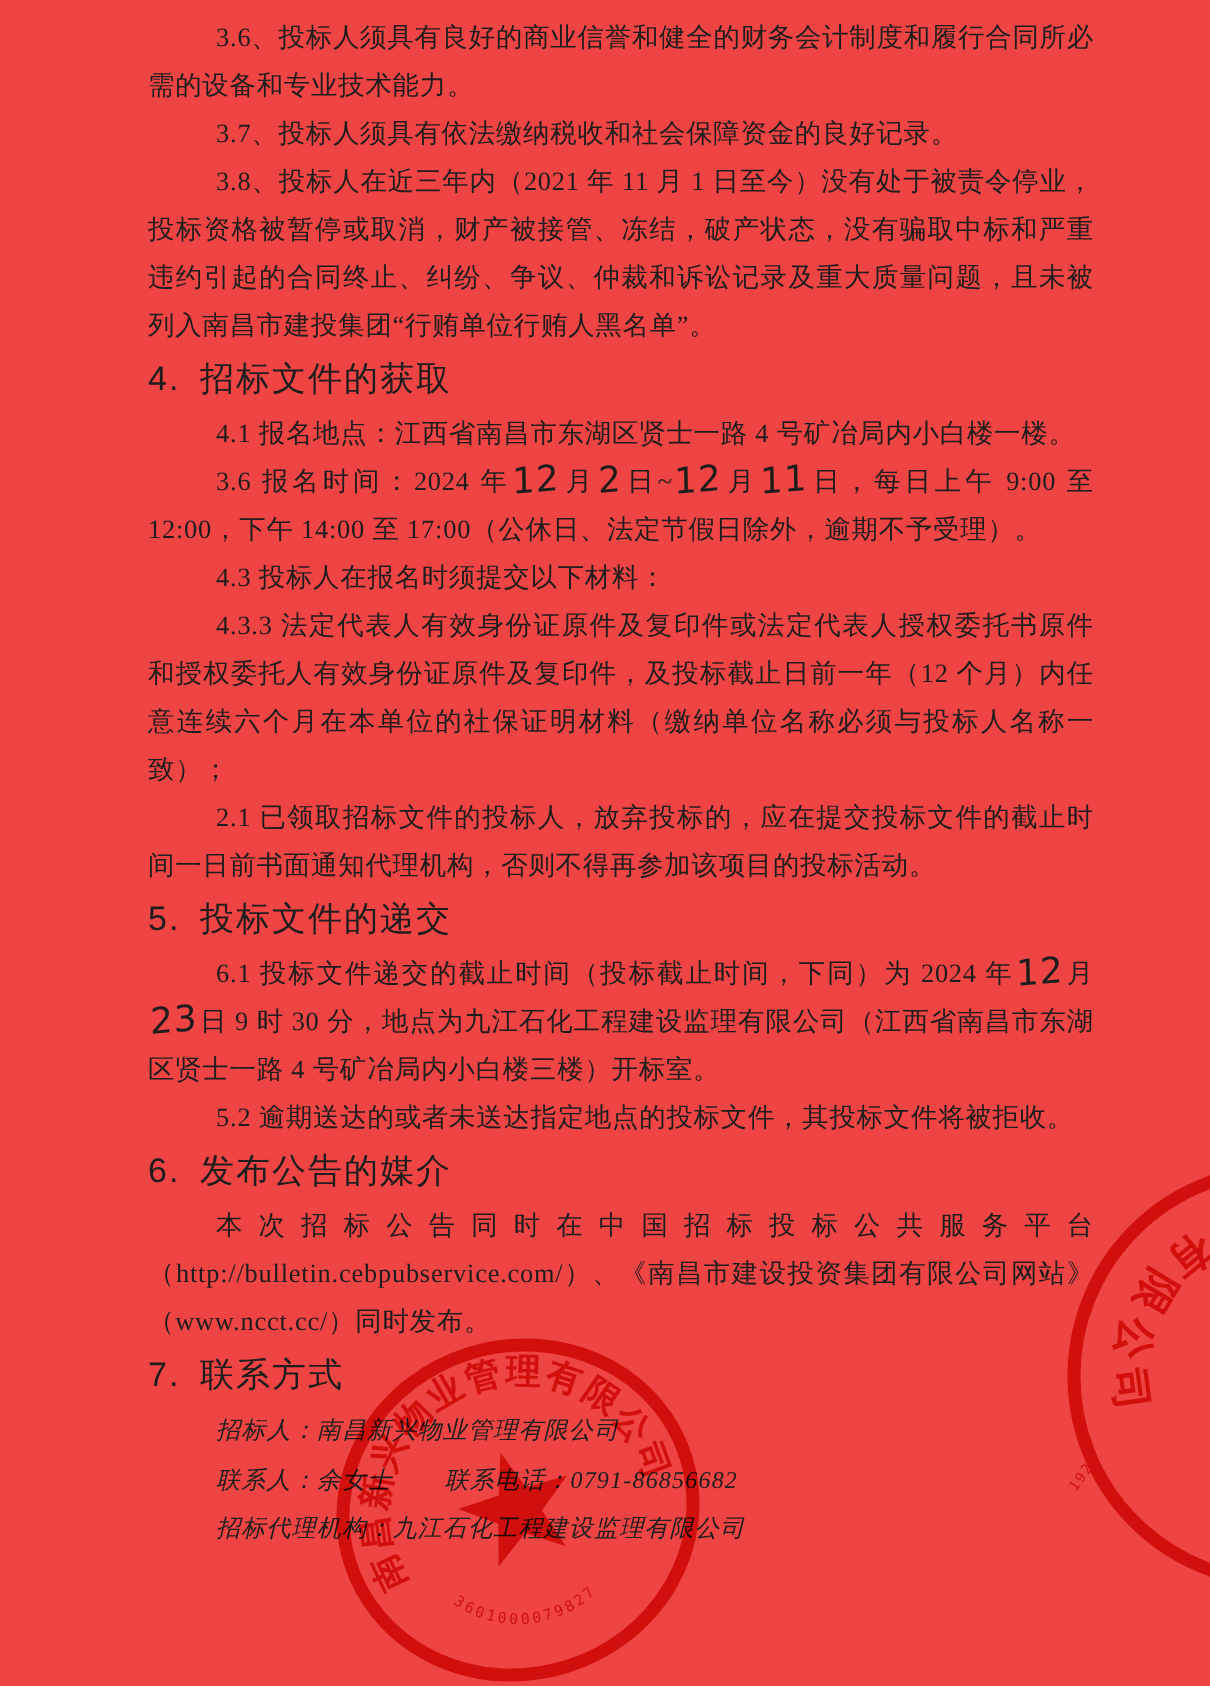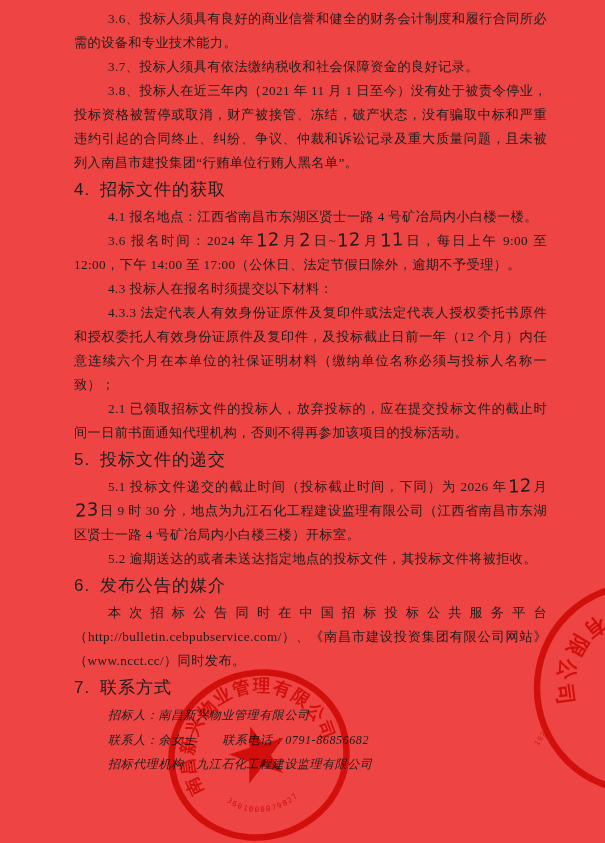--- a/index.html
+++ b/index.html
@@ -76,21 +76,21 @@
   <p class="body-par">4.1 报名地点：江西省南昌市东湖区贤士一路 4 号矿冶局内小白楼一楼。</p>
 
   <p class="body-par"><span>3.6 报名时间：2024 年</span><span class="hw">12</span><span>月</span><span class="hw">2</span><span>日~</span><span class="hw">12</span><span>月</span><span class="hw">11</span><span>日，每日上午 9:00 至 12:00，下午 14:00 至 17:00（公休日、法定节假日除外，逾期不予受理）。</span></p>
 
   <p class="body-par">4.3 投标人在报名时须提交以下材料：</p>
   <p class="body-par">4.3.3 法定代表人有效身份证原件及复印件或法定代表人授权委托书原件和授权委托人有效身份证原件及复印件，及投标截止日前一年（12 个月）内任意连续六个月在本单位的社保证明材料（缴纳单位名称必须与投标人名称一致）；</p>
   <p class="body-par">2.1 已领取招标文件的投标人，放弃投标的，应在提交投标文件的截止时间一日前书面通知代理机构，否则不得再参加该项目的投标活动。</p>
 
   <h2 class="heading"><span class="h-num">5.</span><span>投标文件的递交</span></h2>
 
-  <p class="body-par"><span>5.1 投标文件递交的截止时间（投标截止时间，下同）为 2026 年</span><span class="hw">12</span><span>月</span><span class="hw">23</span><span>日 9 时 30 分，地点为九江石化工程建设监理有限公司（江西省南昌市东湖区贤士一路 4 号矿冶局内小白楼三楼）开标室。</span></p>
+  <p class="body-par"><span>6.1 投标文件递交的截止时间（投标截止时间，下同）为 2024 年</span><span class="hw">12</span><span>月</span><span class="hw">23</span><span>日 9 时 30 分，地点为九江石化工程建设监理有限公司（江西省南昌市东湖区贤士一路 4 号矿冶局内小白楼三楼）开标室。</span></p>
 
   <p class="body-par">5.2 逾期送达的或者未送达指定地点的投标文件，其投标文件将被拒收。</p>
 
   <h2 class="heading"><span class="h-num">6.</span><span>发布公告的媒介</span></h2>
 
   <p class="body-par">本次招标公告同时在中国招标投标公共服务平台（http://bulletin.cebpubservice.com/）、《南昌市建设投资集团有限公司网站》（www.ncct.cc/）同时发布。</p>
 
   <h2 class="heading"><span class="h-num">7.</span><span>联系方式</span></h2>
 
   <div class="contact-line"><span>招标人：</span><span>南昌新兴物业管理有限公司</span></div>

